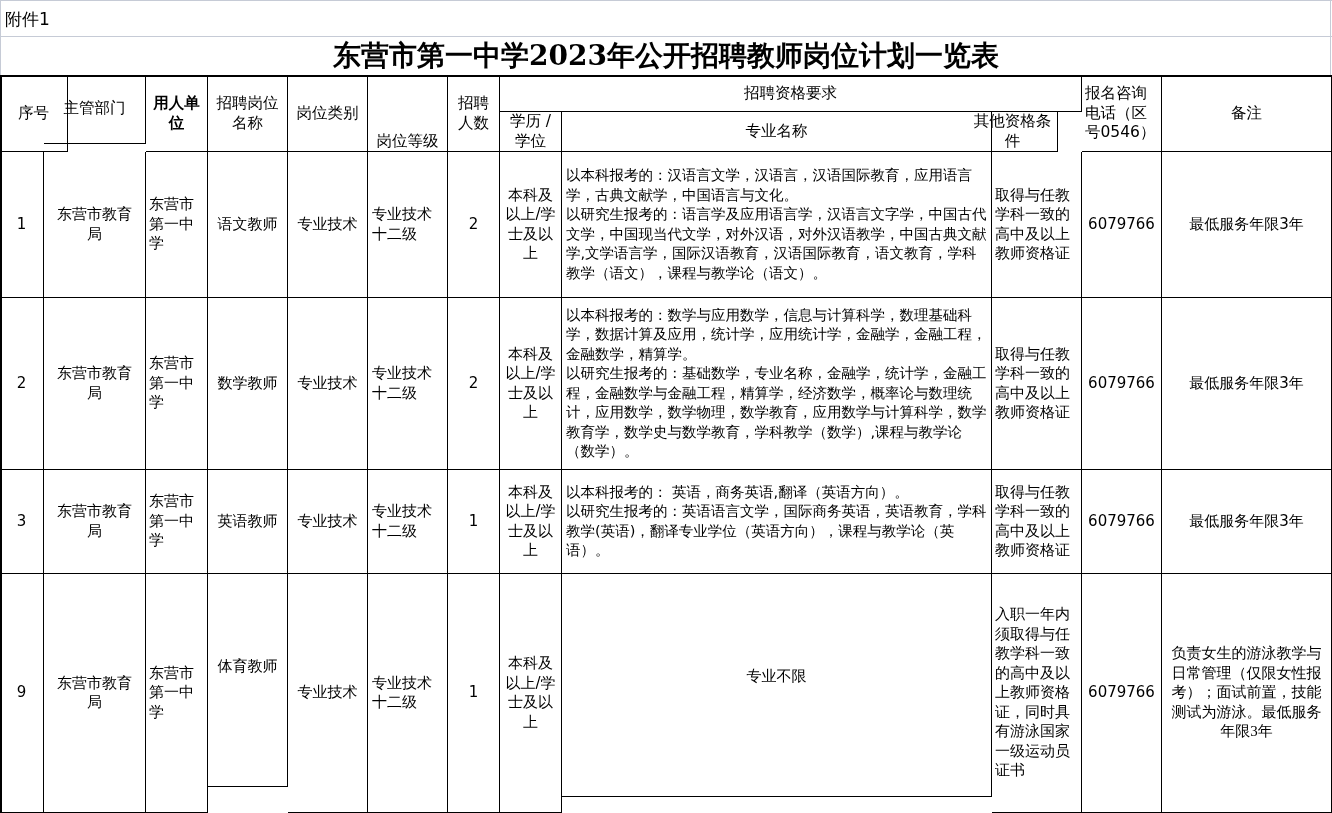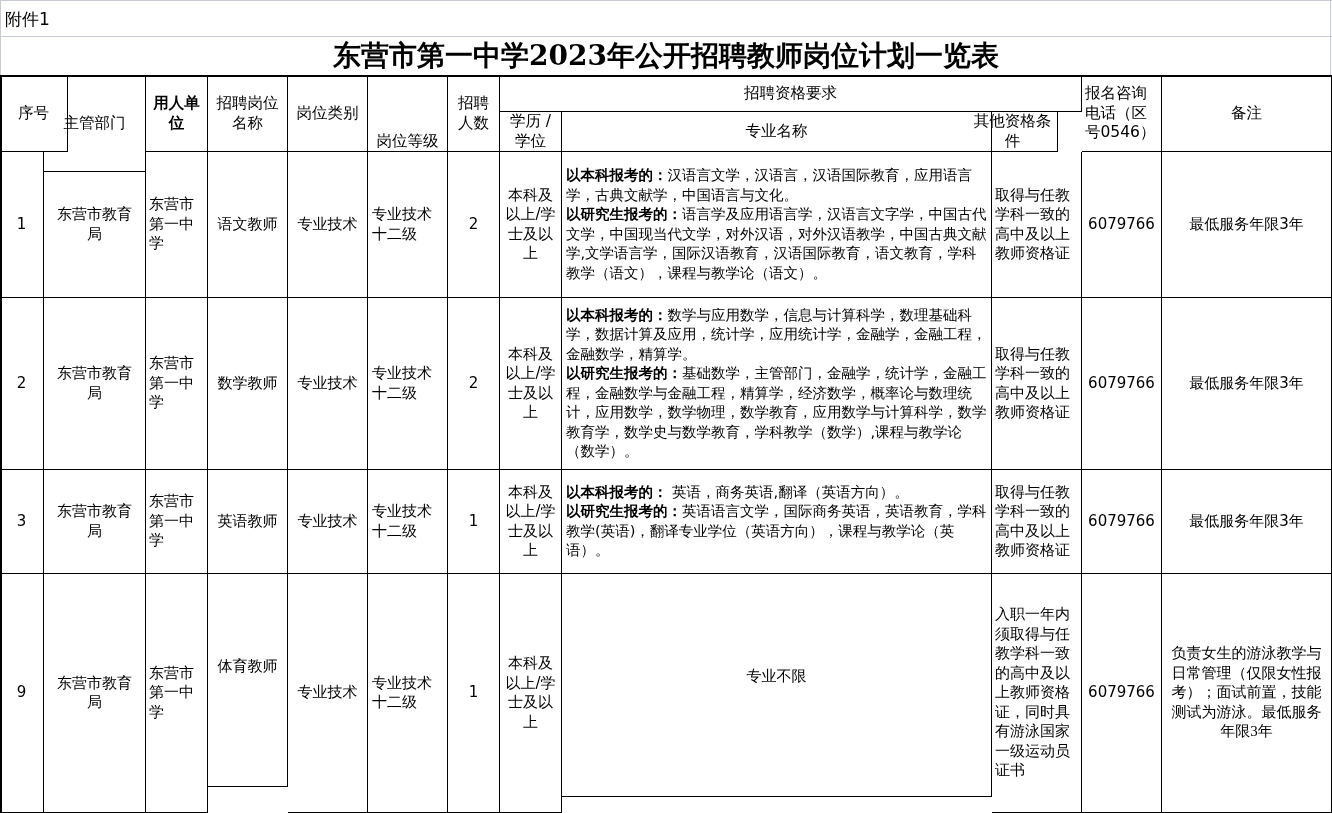--- a/index.html
+++ b/index.html
@@ -12,21 +12,21 @@
   .title { position: absolute; left: 0; top: 38px; width: 1332px; text-align: center;
            font-family: "DejaVu Serif", "Liberation Serif", serif; font-weight: bold;
            font-size: 28px; line-height: 36px; letter-spacing: 0px; }
   .cell { position: absolute; box-sizing: border-box; border-right: 1.5px solid #000; border-bottom: 1.5px solid #000;
           display: flex; align-items: center; justify-content: center; text-align: center;
           font-size: 15px; line-height: 19.5px; padding: 0 3px; }
   .cell.left { justify-content: flex-start; text-align: left; }
   .cell .inner { width: 100%; }
   .hdr { font-size: 15.5px; line-height: 19.5px; }
   .major { font-size: 14.5px; line-height: 19.5px; text-align: left; justify-content: flex-start; padding: 0 4px; }
-  .major b { font-weight: bold; }
+  .major b { font-weight: normal; }
   .gridtop { position: absolute; left: 0; top: 75px; width: 1332px; height: 1.5px; background: #000; }
   .gridleft { position: absolute; left: 0; top: 75px; width: 1.5px; height: 738px; background: #000; }
 </style>
 </head>
 <body>
 
 <div class="topline" style="top:0;"></div>
 <div class="topline" style="top:36px;"></div>
 <div class="leftline"></div>
 <div class="rightline"></div>
@@ -34,21 +34,21 @@
 <div class="attach">附件1</div>
 <div class="title">东营市第一中学2023年公开招聘教师岗位计划一览表</div>
 
 <div class="gridtop"></div>
 <div class="gridleft"></div>
 
 <div>
   <div class="cell hdr" style="left:0;top:76px;width:68px;height:76px;justify-content:flex-end;">
       <span class="inner">序号</span>
     </div>
-  <div class="cell hdr" style="left:44px;top:76px;width:102px;height:96px;">
+  <div class="cell hdr" style="left:44px;top:76px;width:102px;height:68px;font-family:Liberation Mono, monospace;">
       <span class="inner">主管部门</span>
     </div>
   <div class="cell hdr" style="left:146px;top:76px;width:62px;height:76px;font-weight:bold;">
       <span class="inner">用人单位</span>
     </div>
   <div class="cell hdr" style="left:208px;top:76px;width:80px;height:76px;">
       <span class="inner">招聘岗位名称</span>
     </div>
   <div class="cell hdr" style="left:288px;top:76px;width:80px;height:76px;">
       <span class="inner">岗位类别</span>
@@ -137,21 +137,21 @@
   <div class="cell left" style="left:368px;top:298px;width:80px;height:172px;padding:0 4px;">
       <span class="inner">专业技术十二级</span>
     </div>
   <div class="cell" style="left:448px;top:298px;width:52px;height:172px;">
       <span class="inner">2</span>
     </div>
   <div class="cell" style="left:500px;top:298px;width:62px;height:172px;">
       <span class="inner">本科及以上/学士及以上</span>
     </div>
   <div class="cell major" style="left:562px;top:298px;width:430px;height:172px;">
-    <span class="inner"><b>以本科报考的：</b><span>数学与应用数学，信息与计算科学，数理基础科学，数据计算及应用，统计学，应用统计学，金融学，金融工程，金融数学，精算学。</span><br><b>以研究生报考的：</b><span>基础数学，主管部门，金融学，统计学，金融工程，金融数学与金融工程，精算学，经济数学，概率论与数理统计，应用数学，数学物理，数学教育，应用数学与计算科学，数学教育学，数学史与数学教育，学科教学（数学）,课程与教学论（数学）。</span></span>
+    <span class="inner"><b>以本科报考的：</b><span>数学与应用数学，信息与计算科学，数理基础科学，数据计算及应用，统计学，应用统计学，金融学，金融工程，金融数学，精算学。</span><br><b>以研究生报考的：</b><span>基础数学，专业名称，金融学，统计学，金融工程，金融数学与金融工程，精算学，经济数学，概率论与数理统计，应用数学，数学物理，数学教育，应用数学与计算科学，数学教育学，数学史与数学教育，学科教学（数学）,课程与教学论（数学）。</span></span>
   </div>
   <div class="cell left" style="left:992px;top:298px;width:90px;height:172px;">
       <span class="inner">取得与任教学科一致的高中及以上教师资格证</span>
     </div>
   <div class="cell" style="left:1082px;top:298px;width:80px;height:172px;">
       <span class="inner">6079766</span>
     </div>
   <div class="cell" style="left:1162px;top:298px;width:170px;height:172px;">
       <span class="inner">最低服务年限3年</span>
     </div>

